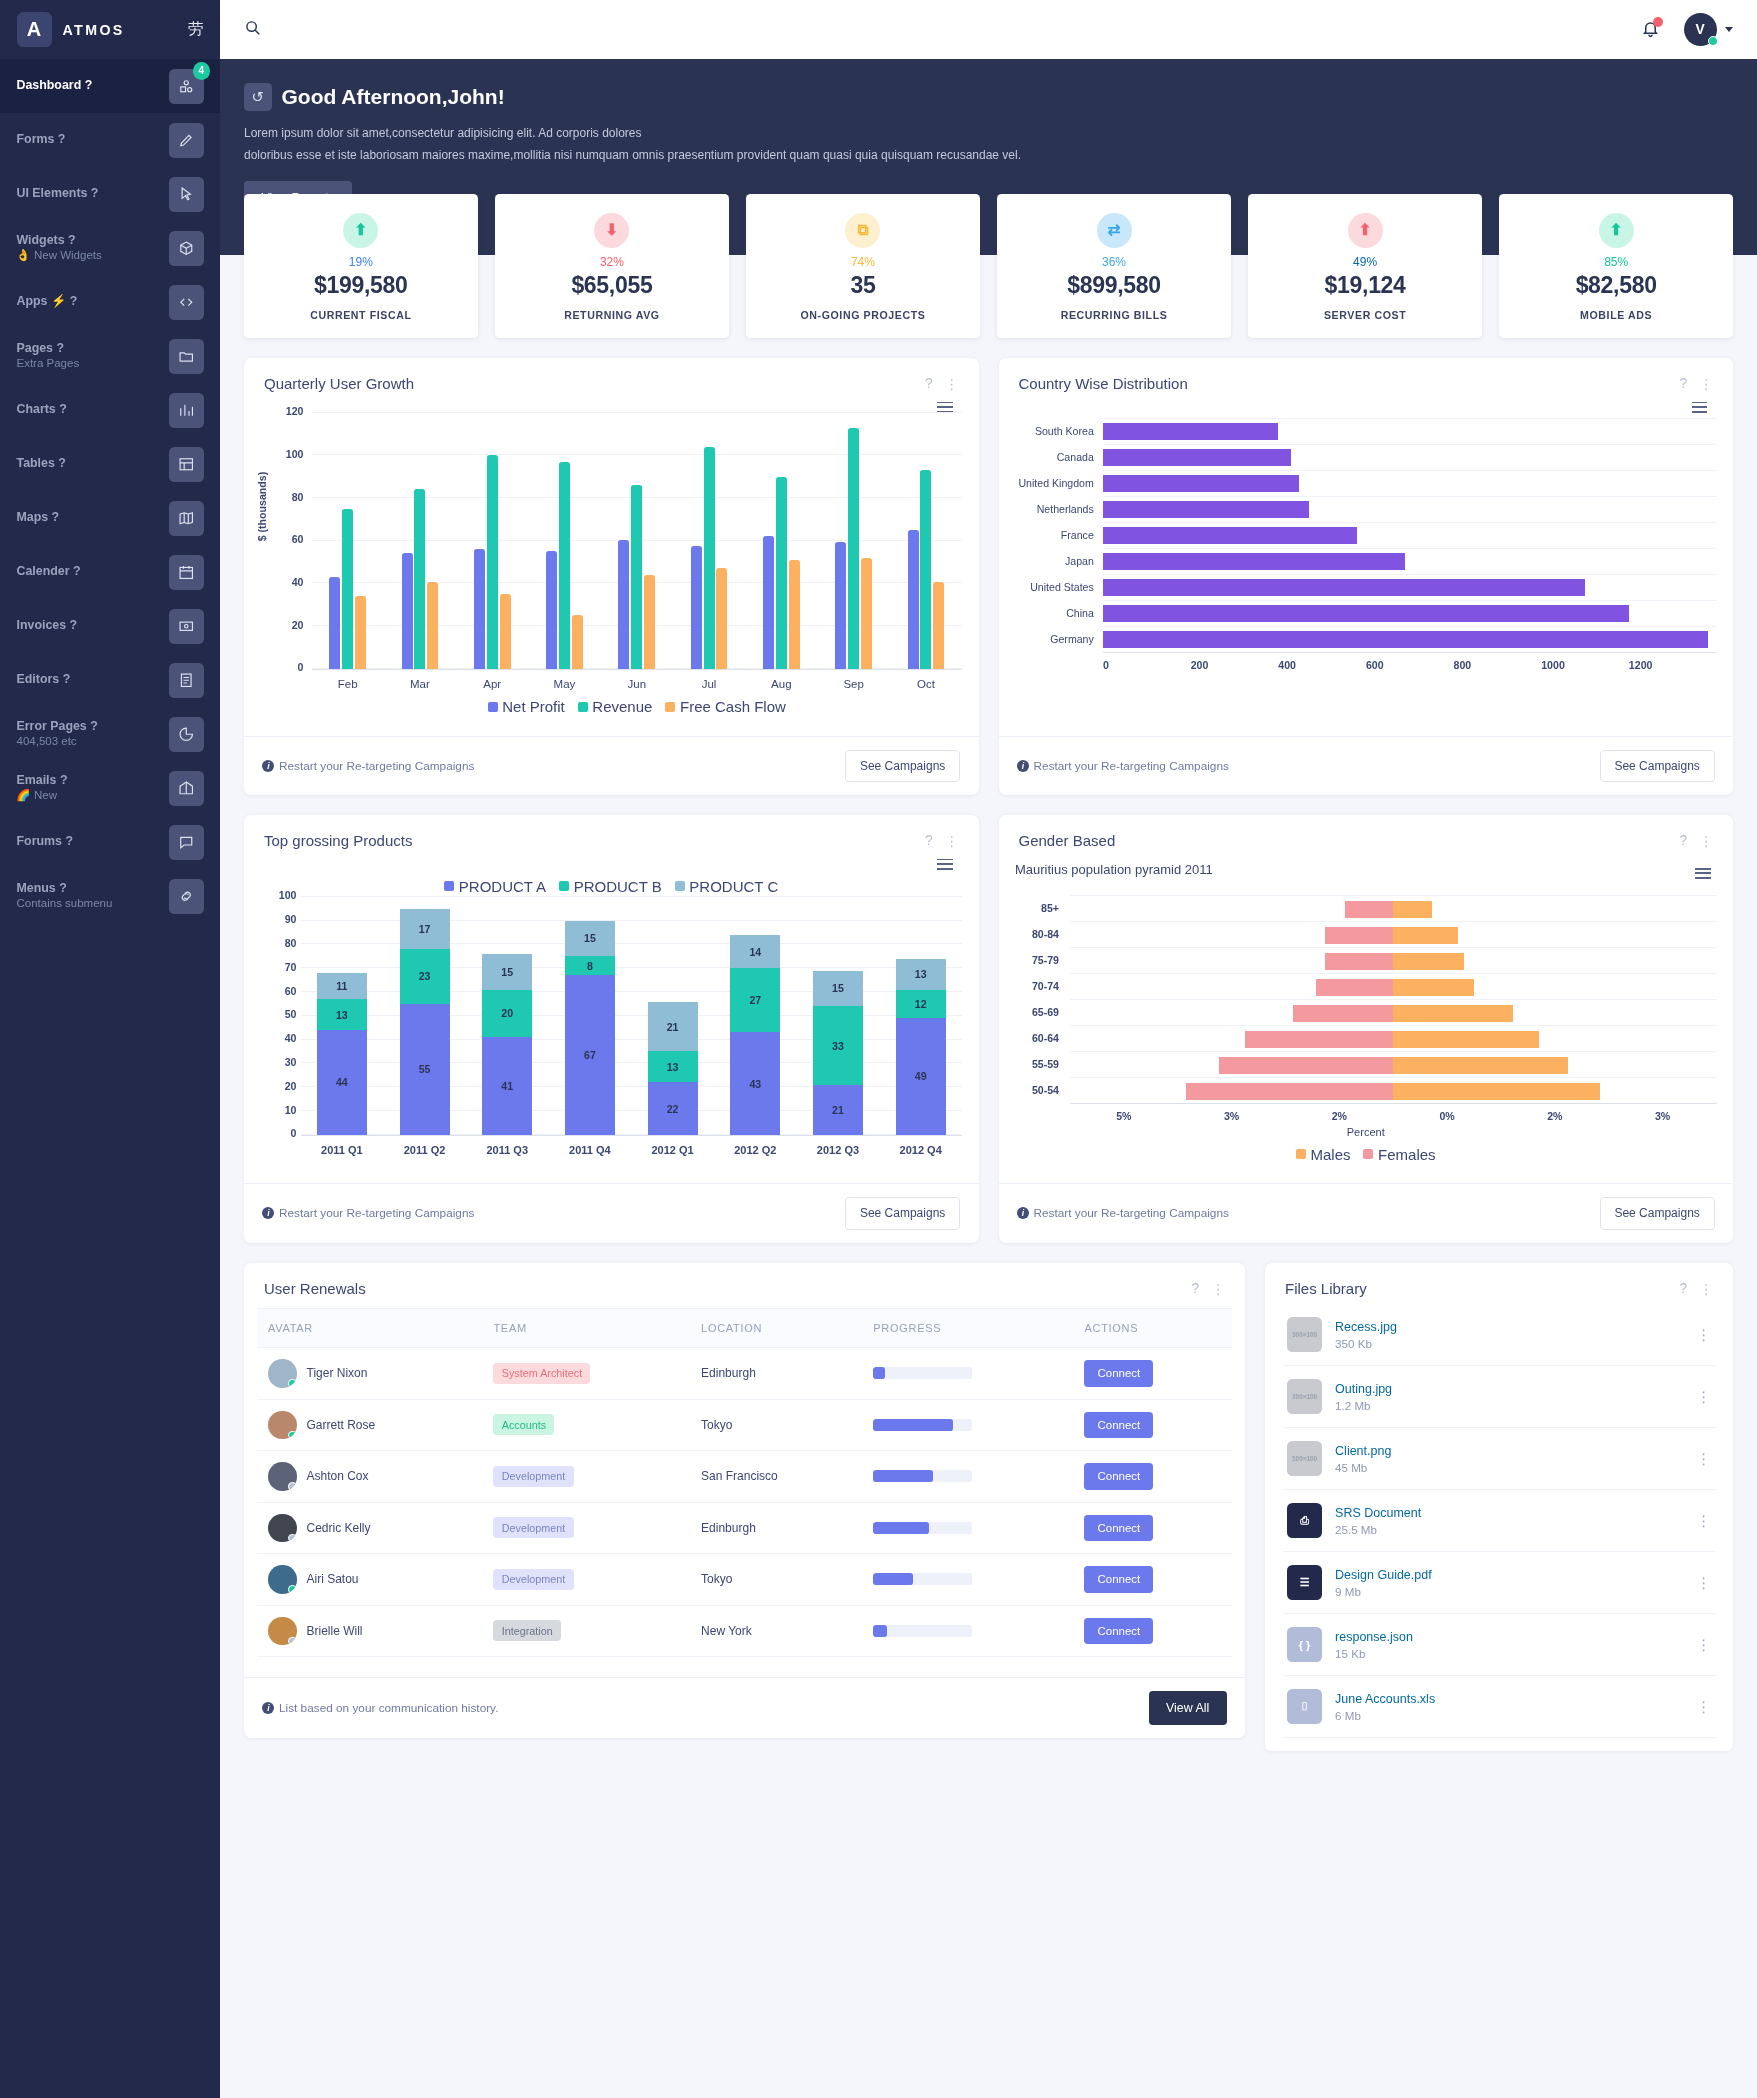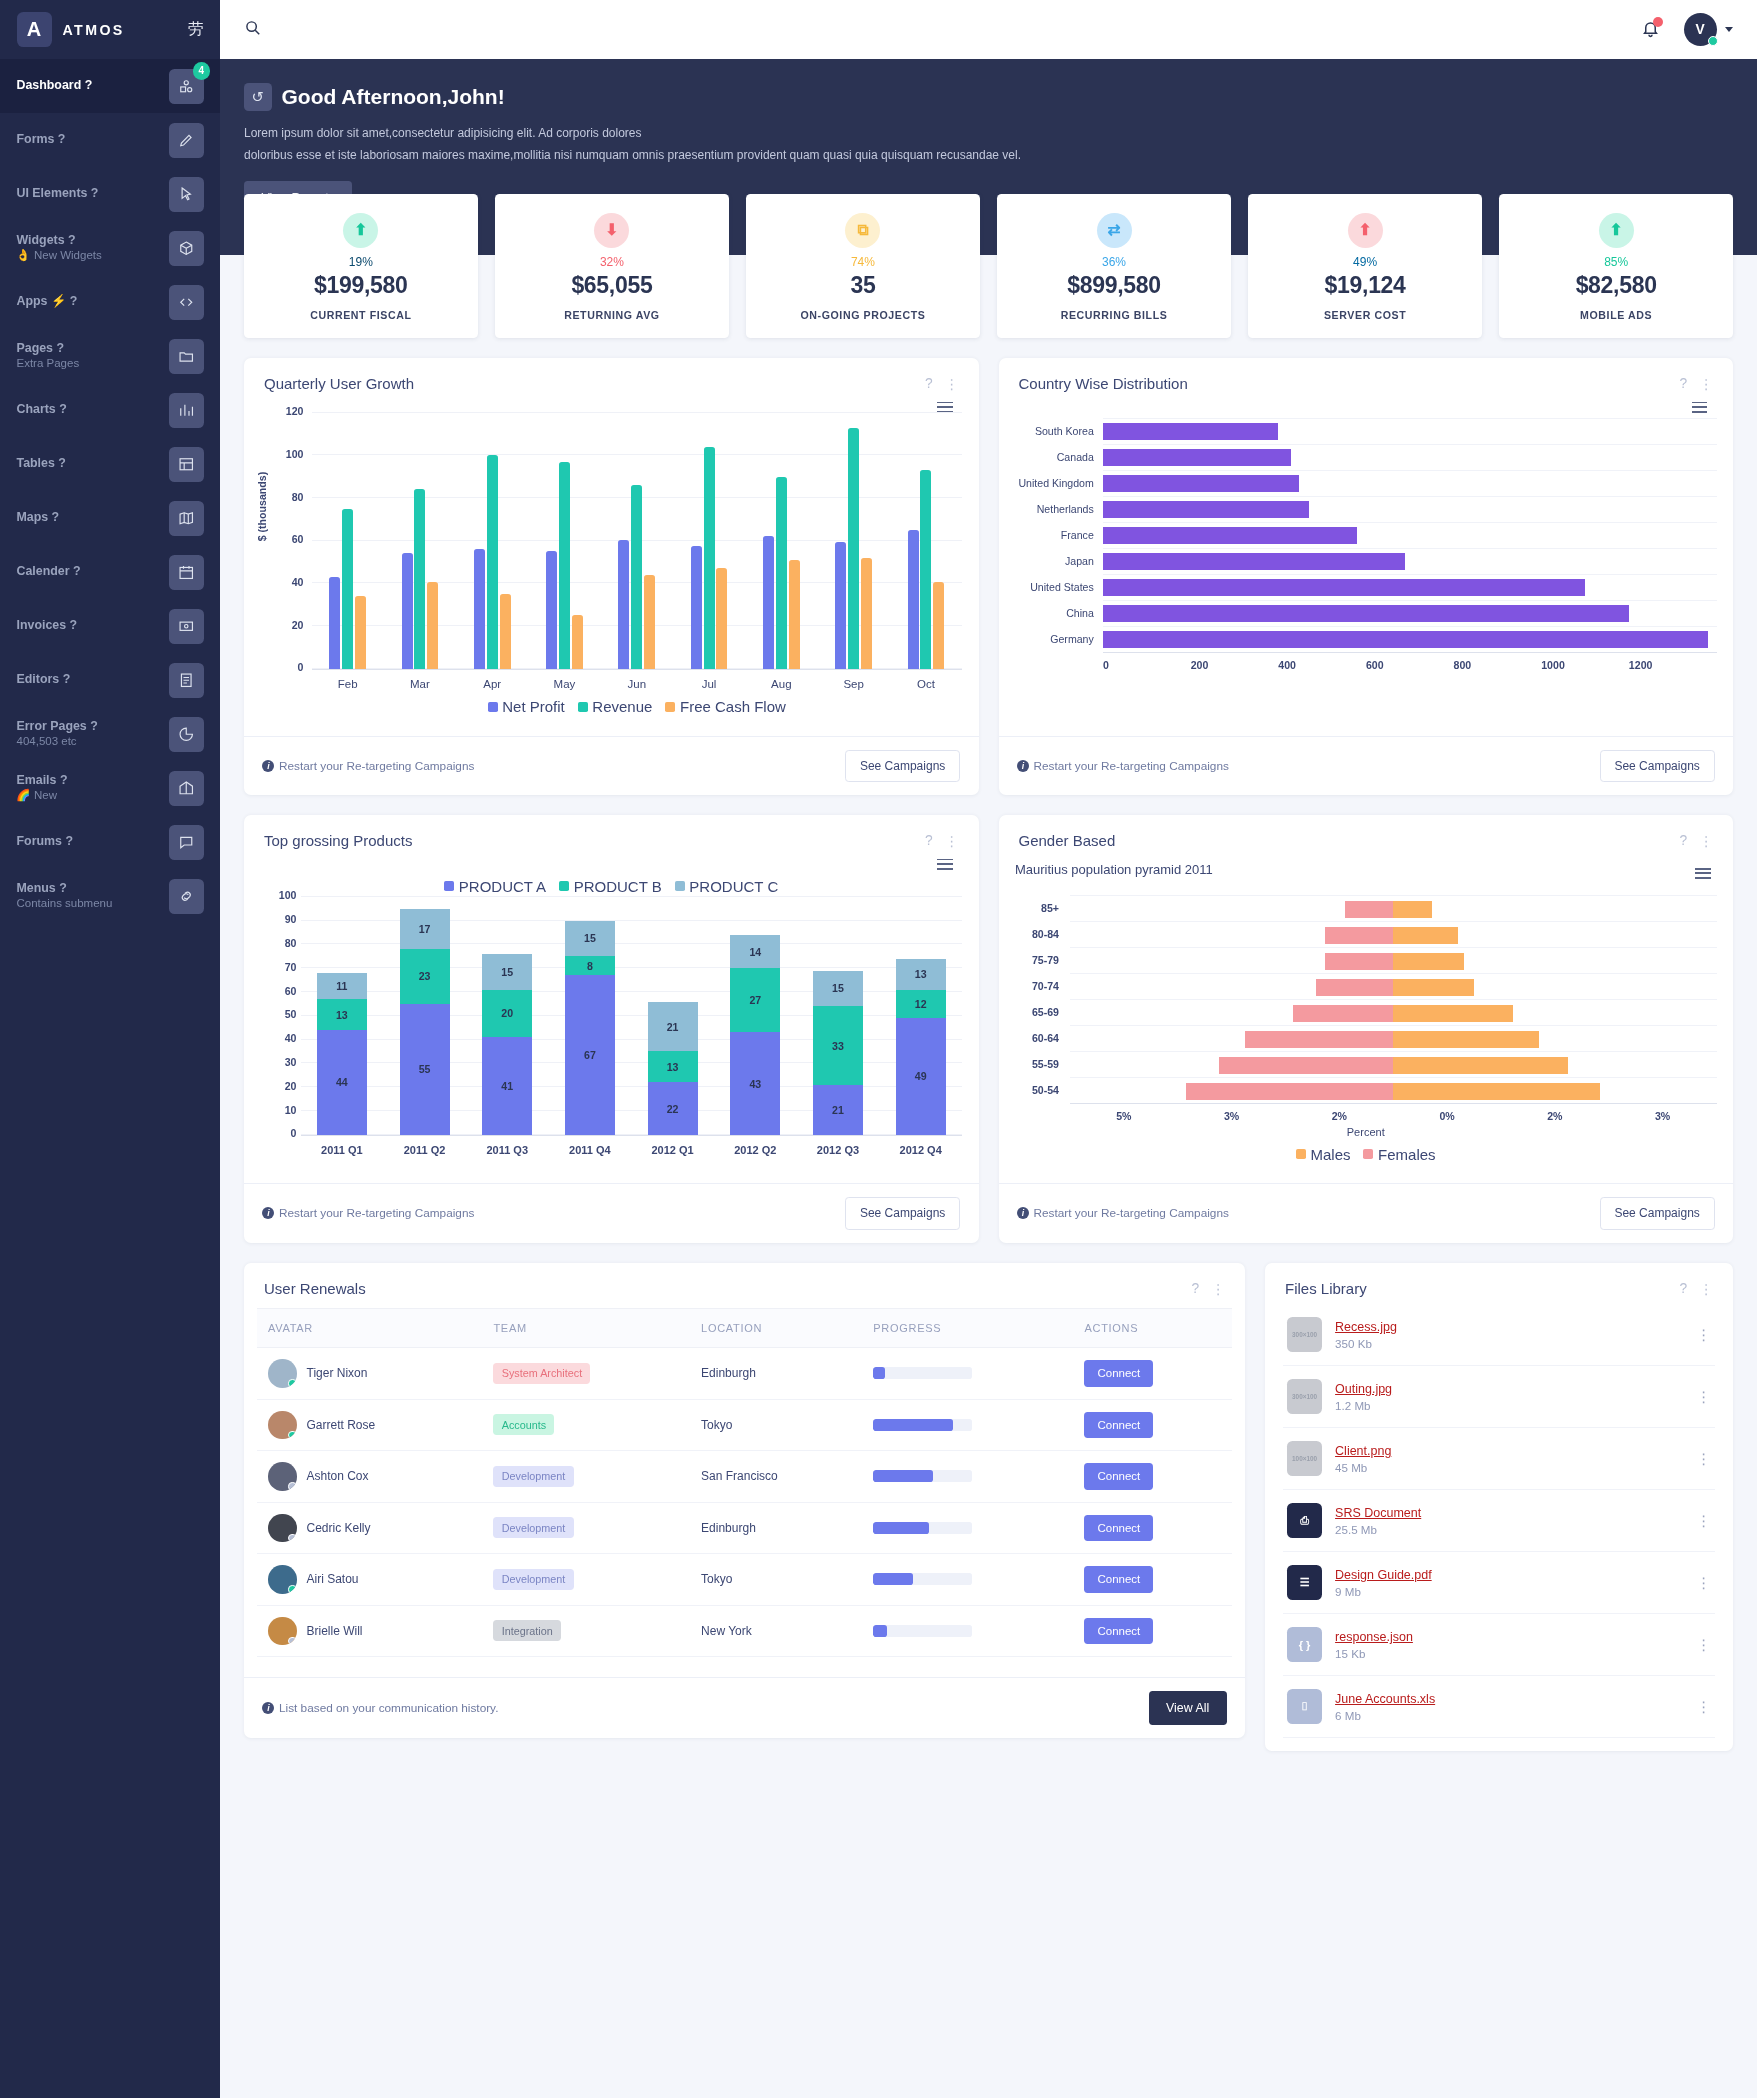--- a/index.html
+++ b/index.html
@@ -241,21 +241,21 @@
     padding: 10px 17.4px; font-size: 12.4px; cursor: pointer;
     font-family: "Liberation Sans", sans-serif;
   }
 
   
   .file-row { display: flex; align-items: center; gap: 13px; padding: 13px 3.7px;
               border-bottom: 0.9px solid #f0f2f8; }
   .file-thumb { width: 35px; height: 35px; border-radius: 5.5px; flex: none;
                 display: flex; align-items: center; justify-content: center;
                 font-size: 11px; font-weight: 700; }
-  .file-name { font-size: 12.5px; color: #b91c1c; text-decoration: underline; }
+  .file-name { font-size: 12.5px; color: #0369a1; }
   .file-size { font-size: 11.6px; color: #8f98b6; margin-top: 2.8px; }
   .kebab { margin-left: auto; color: #9aa3bd; font-size: 14.7px; cursor: pointer; letter-spacing: 0; }
   .bottom-grid { display: flex; gap: 20px; padding: 20px 24px 26px 24px; align-items: flex-start; }
 </style>
 </head>
 <body>
 
 <aside class="sidebar">
   <div class="brand">
     <div class="brand-badge">A</div>
@@ -478,21 +478,21 @@
       <h1 class="hero-title">Good Afternoon,John!</h1>
     </div>
     <p class="hero-sub">Lorem ipsum dolor sit amet,consectetur adipisicing elit. Ad corporis dolores</p>
     <p class="hero-sub" style="margin-top:0">doloribus esse et iste laboriosam maiores maxime,mollitia nisi numquam omnis praesentium provident quam quasi quia quisquam recusandae vel.</p>
     <button class="hero-btn">View Reports</button>
   </section>
 
   <section class="stats" id="stats">
       <div class="stat-card">
         <div class="stat-ico" style="background:#c9f5e7;color:#16c79a">⬆</div>
-        <div class="stat-pct" style="color:#0c4a6e">19%</div>
+        <div class="stat-pct" style="color:#3b82f6">19%</div>
         <div class="stat-val">$199,580</div>
         <div class="stat-lbl">CURRENT FISCAL</div>
       </div>
       <div class="stat-card">
         <div class="stat-ico" style="background:#fbd9dc;color:#f4606c">⬇</div>
         <div class="stat-pct" style="color:#f4606c">32%</div>
         <div class="stat-val">$65,055</div>
         <div class="stat-lbl">RETURNING AVG</div>
       </div>
       <div class="stat-card">

